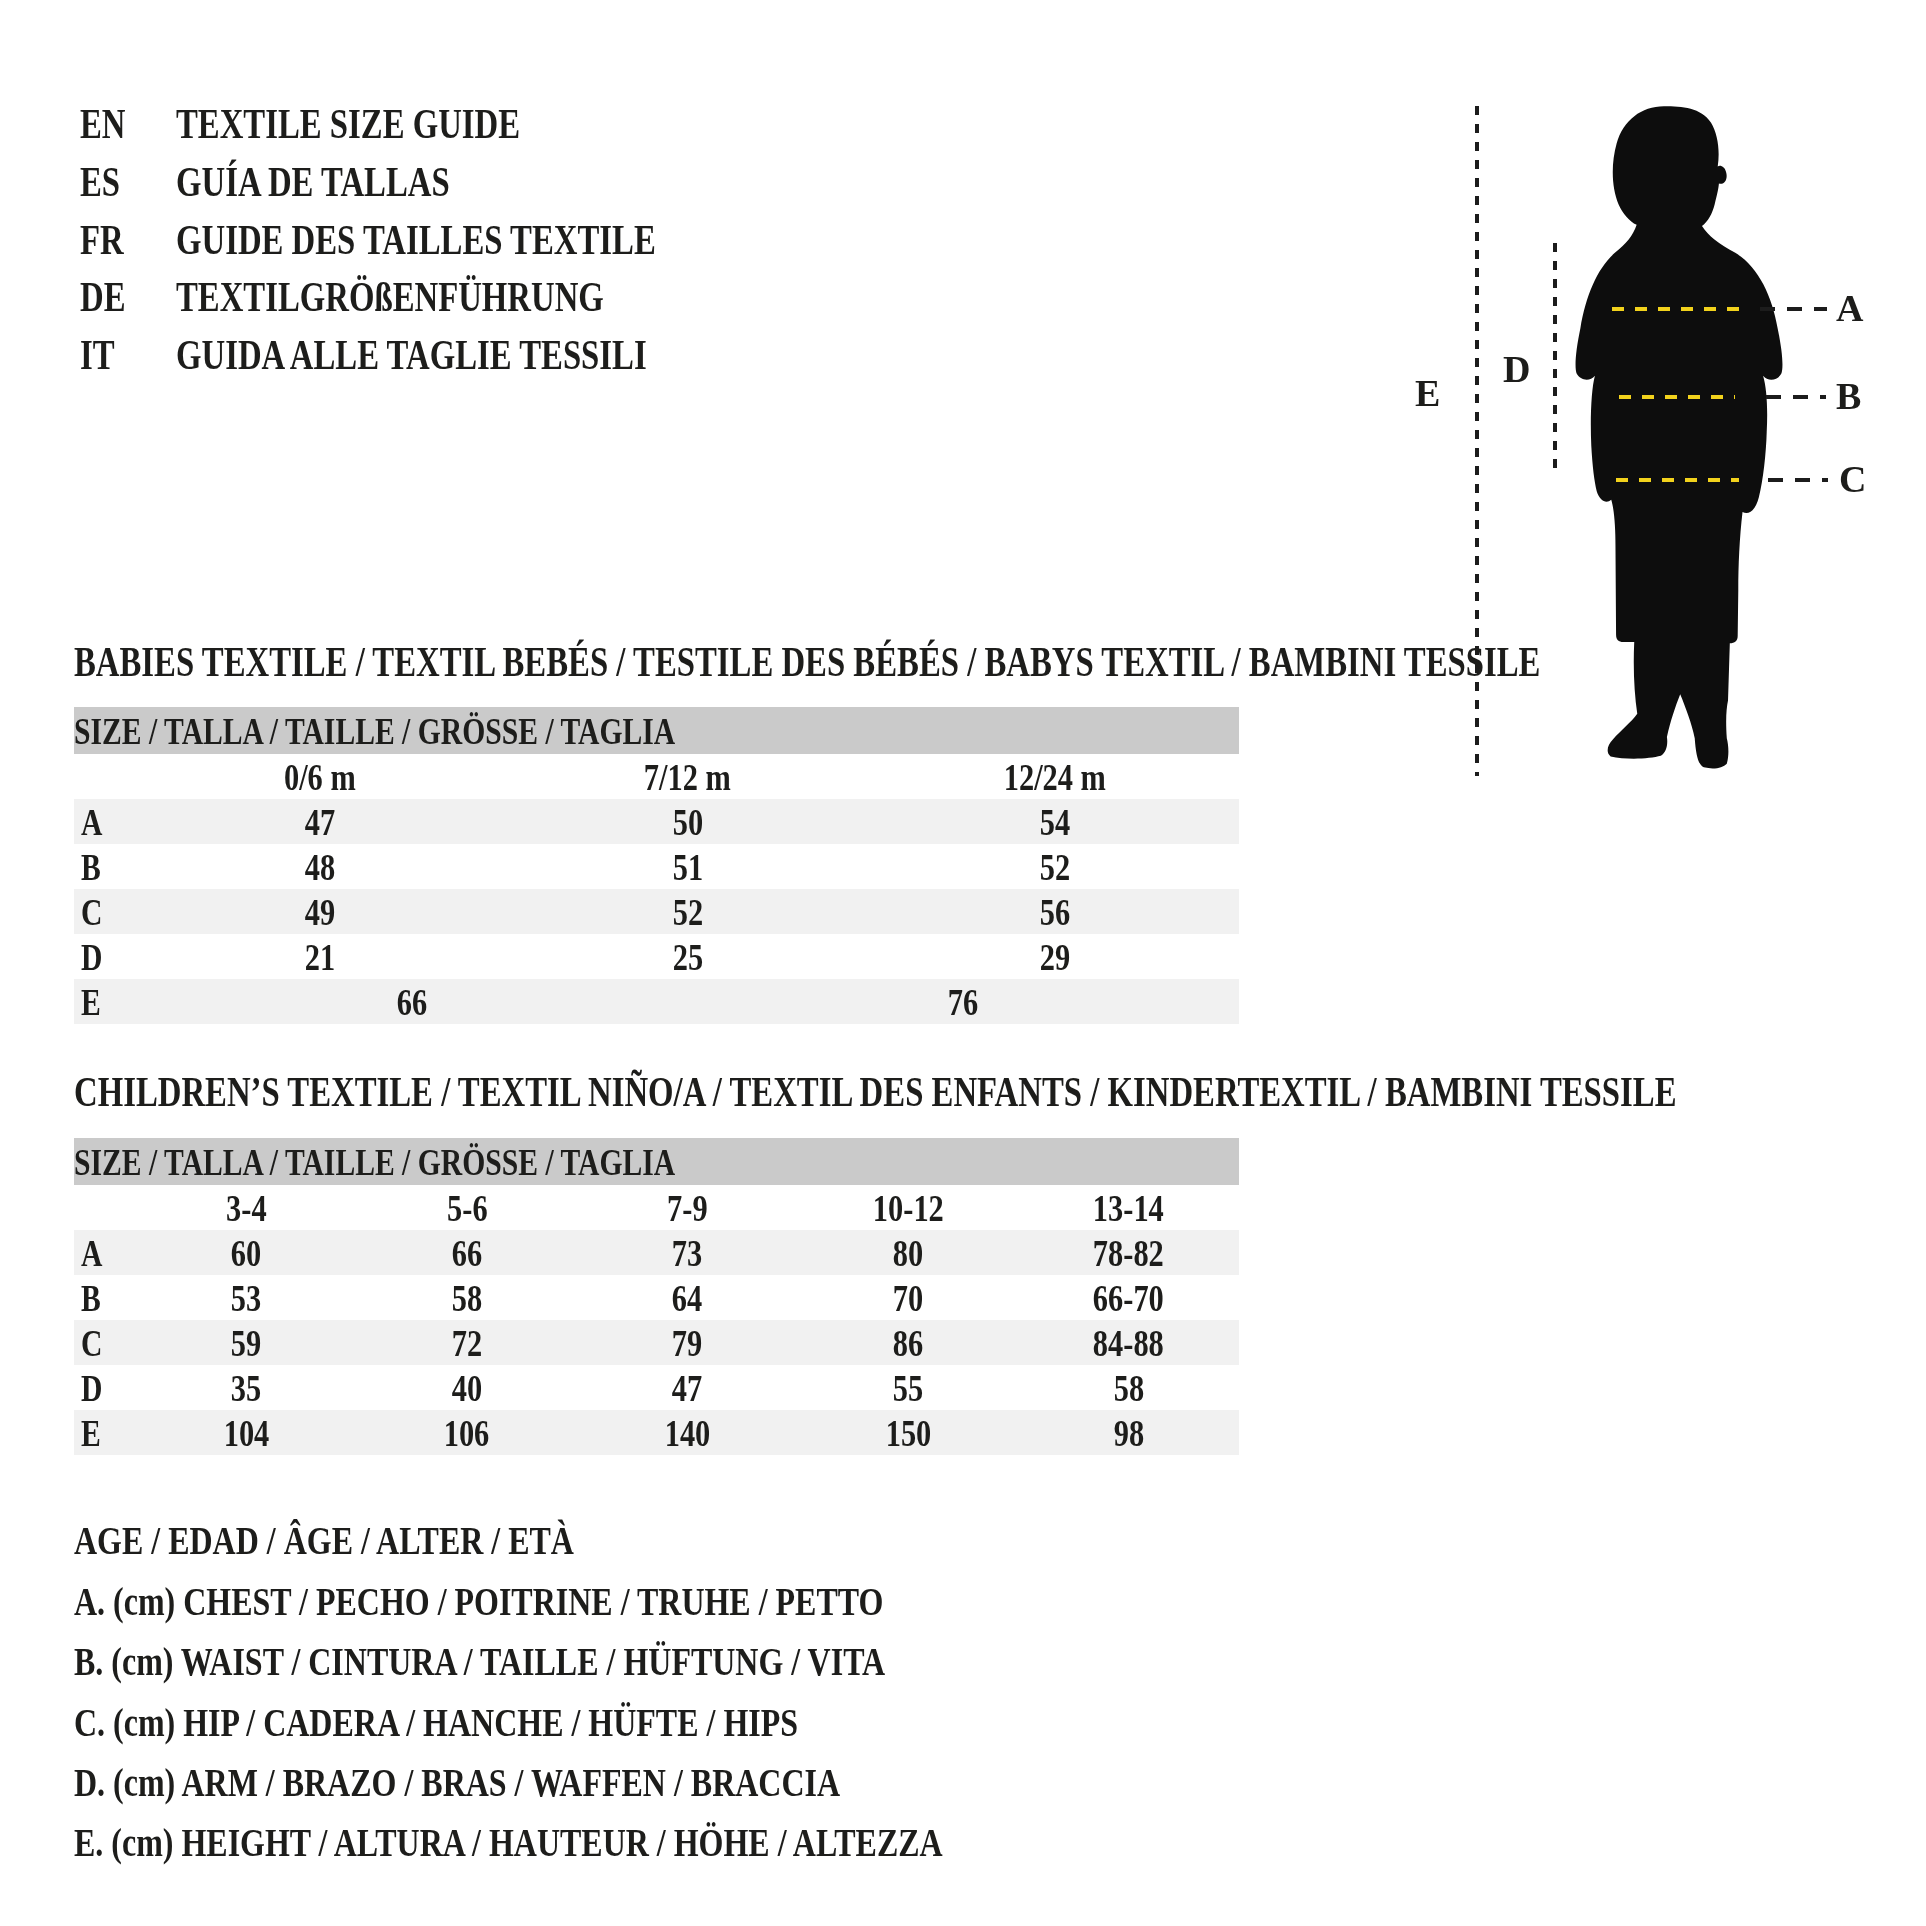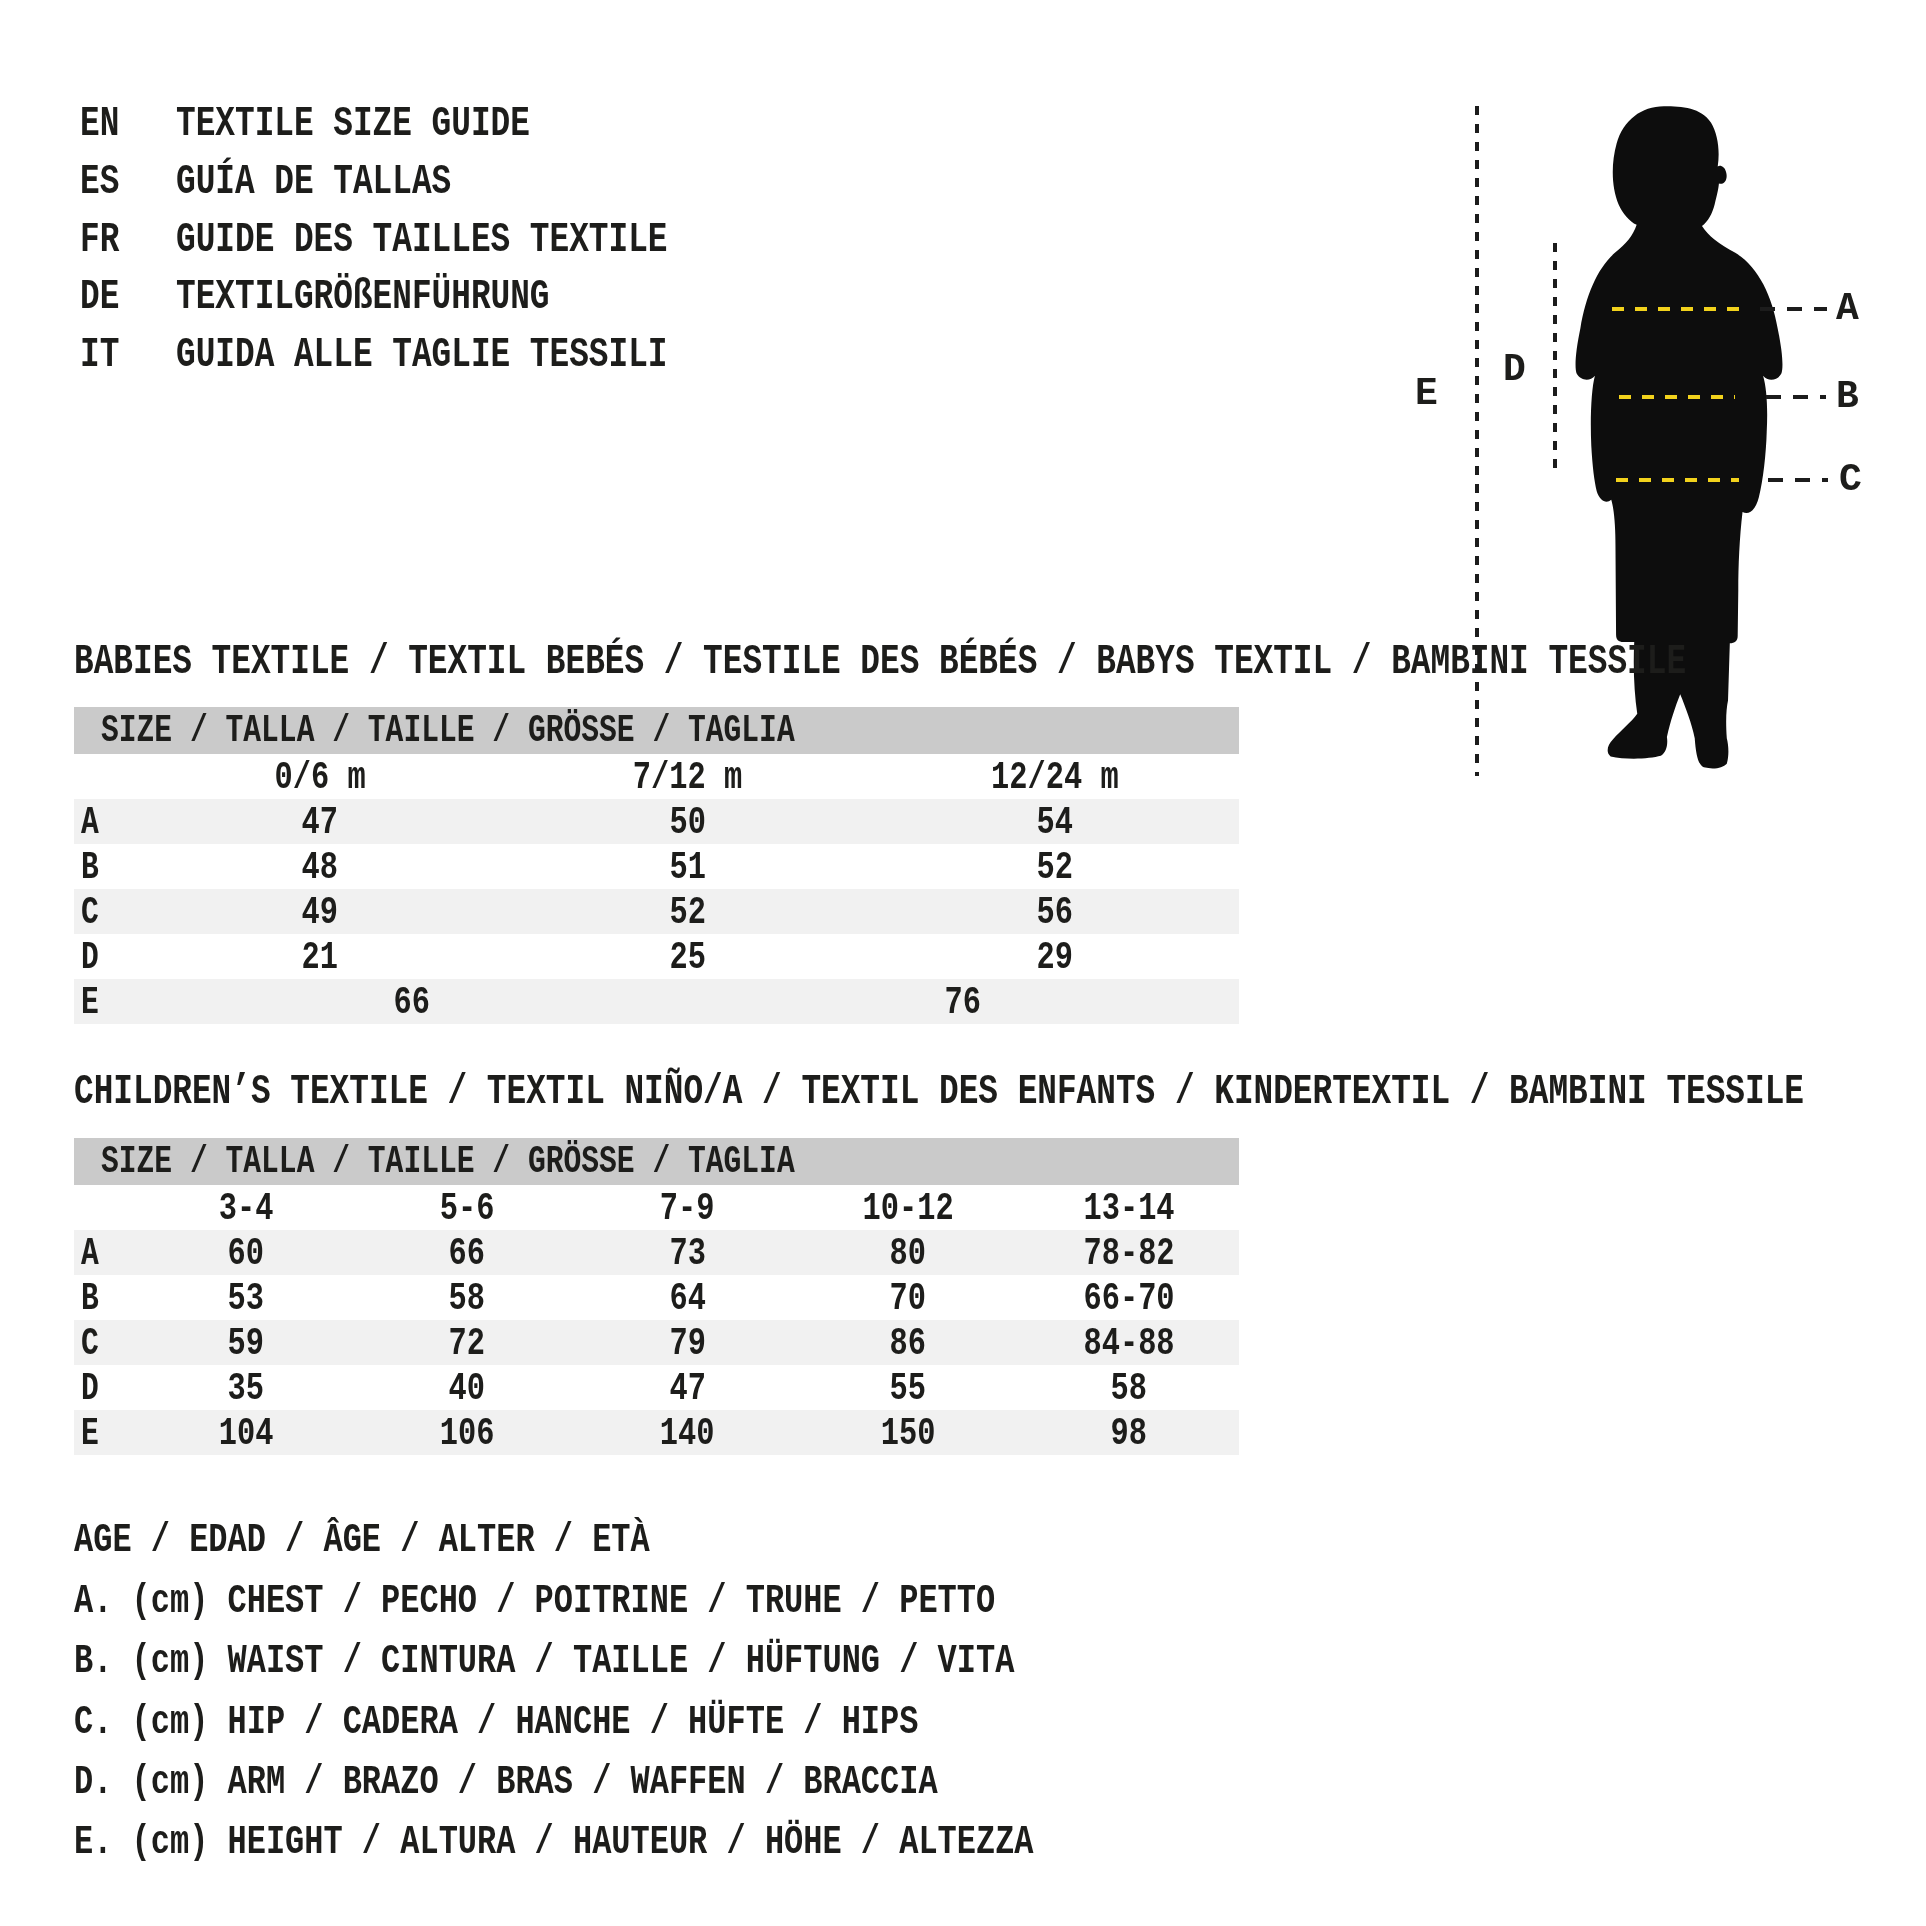--- a/index.html
+++ b/index.html
@@ -1,35 +1,35 @@
 <!DOCTYPE html>
 <html style="font-size:10px"><head>
 <meta charset="utf-8">
 <style>
   html,body { margin:0; padding:0; background:#ffffff; }
   #canvas {
     position:relative; width:1926px; height:1926px; background:#ffffff;
-    font-family:Liberation Mono, monospace; color:#1d1d1b; overflow:hidden;
+    font-family:Liberation Serif, serif; color:#1d1d1b; overflow:hidden;
   }
   .abs { position:absolute; }
   
   .cond { display:inline-block; transform:scaleX(0.78); transform-origin:0 50%; white-space:nowrap; }
   .condc { display:inline-block; transform:scaleX(0.80); transform-origin:50% 50%; white-space:nowrap; }
 
   
   .lang-row { position:absolute; left:80px; height:44px; font-size:42px; line-height:44px; font-weight:bold; }
   .lang-code { position:absolute; left:0; top:0; }
   .lang-label { position:absolute; left:96px; top:0; }
 
   
   .section-title { position:absolute; left:74px; font-size:42px; line-height:43px; font-weight:bold; white-space:nowrap; }
 
   
   .size-table { position:absolute; left:74px; width:1165px; }
-  .t-bar { height:47px; background:#cacaca; display:flex; align-items:center; padding-left:27px; box-sizing:border-box; font-size:38px; font-weight:bold; }
+  .t-bar { height:47px; background:#cacaca; display:flex; align-items:center; padding-left:0; box-sizing:border-box; font-size:38px; font-weight:bold; }
   .t-row { display:flex; height:45px; align-items:flex-end; font-size:38px; font-weight:bold; }
   .t-lab { width:62px; padding-left:7.4px; box-sizing:border-box; display:flex; justify-content:flex-start; }
   .t-val { flex:1; display:flex; justify-content:center; }
   .zebra .t-row:nth-child(odd) { background:#f1f1f1; }
 
   
   .legend-line { position:absolute; left:74px; font-size:41px; line-height:43px; font-weight:bold; white-space:nowrap; }
 
   
   .vdash { position:absolute; width:3.7px;

